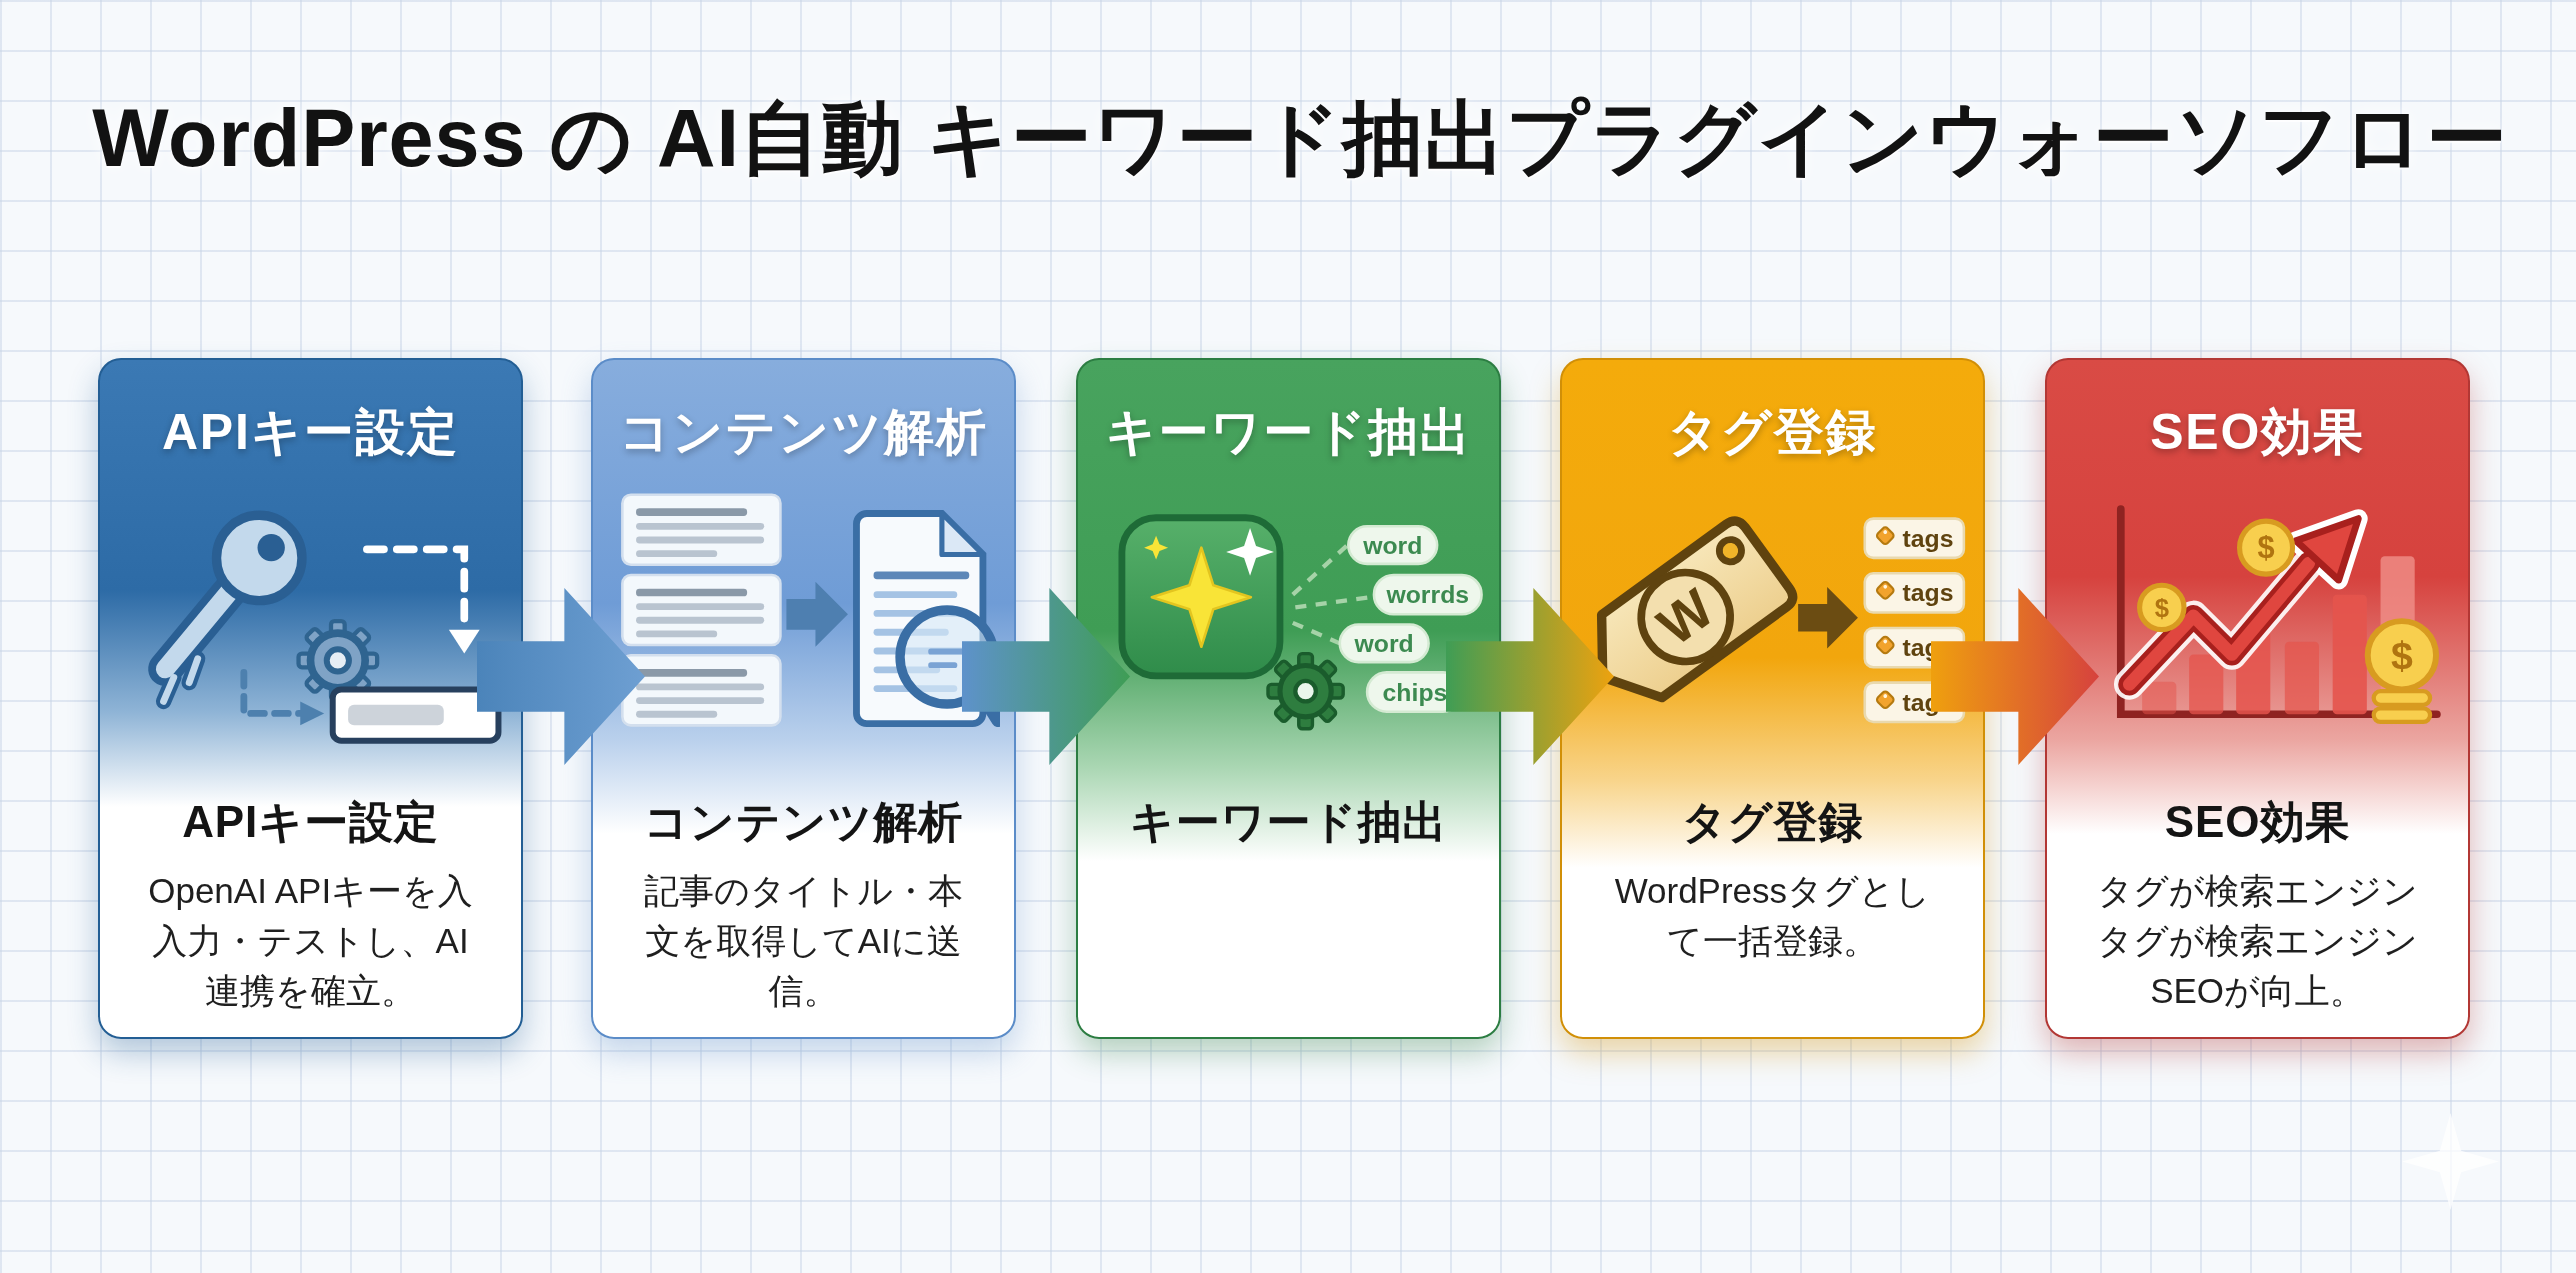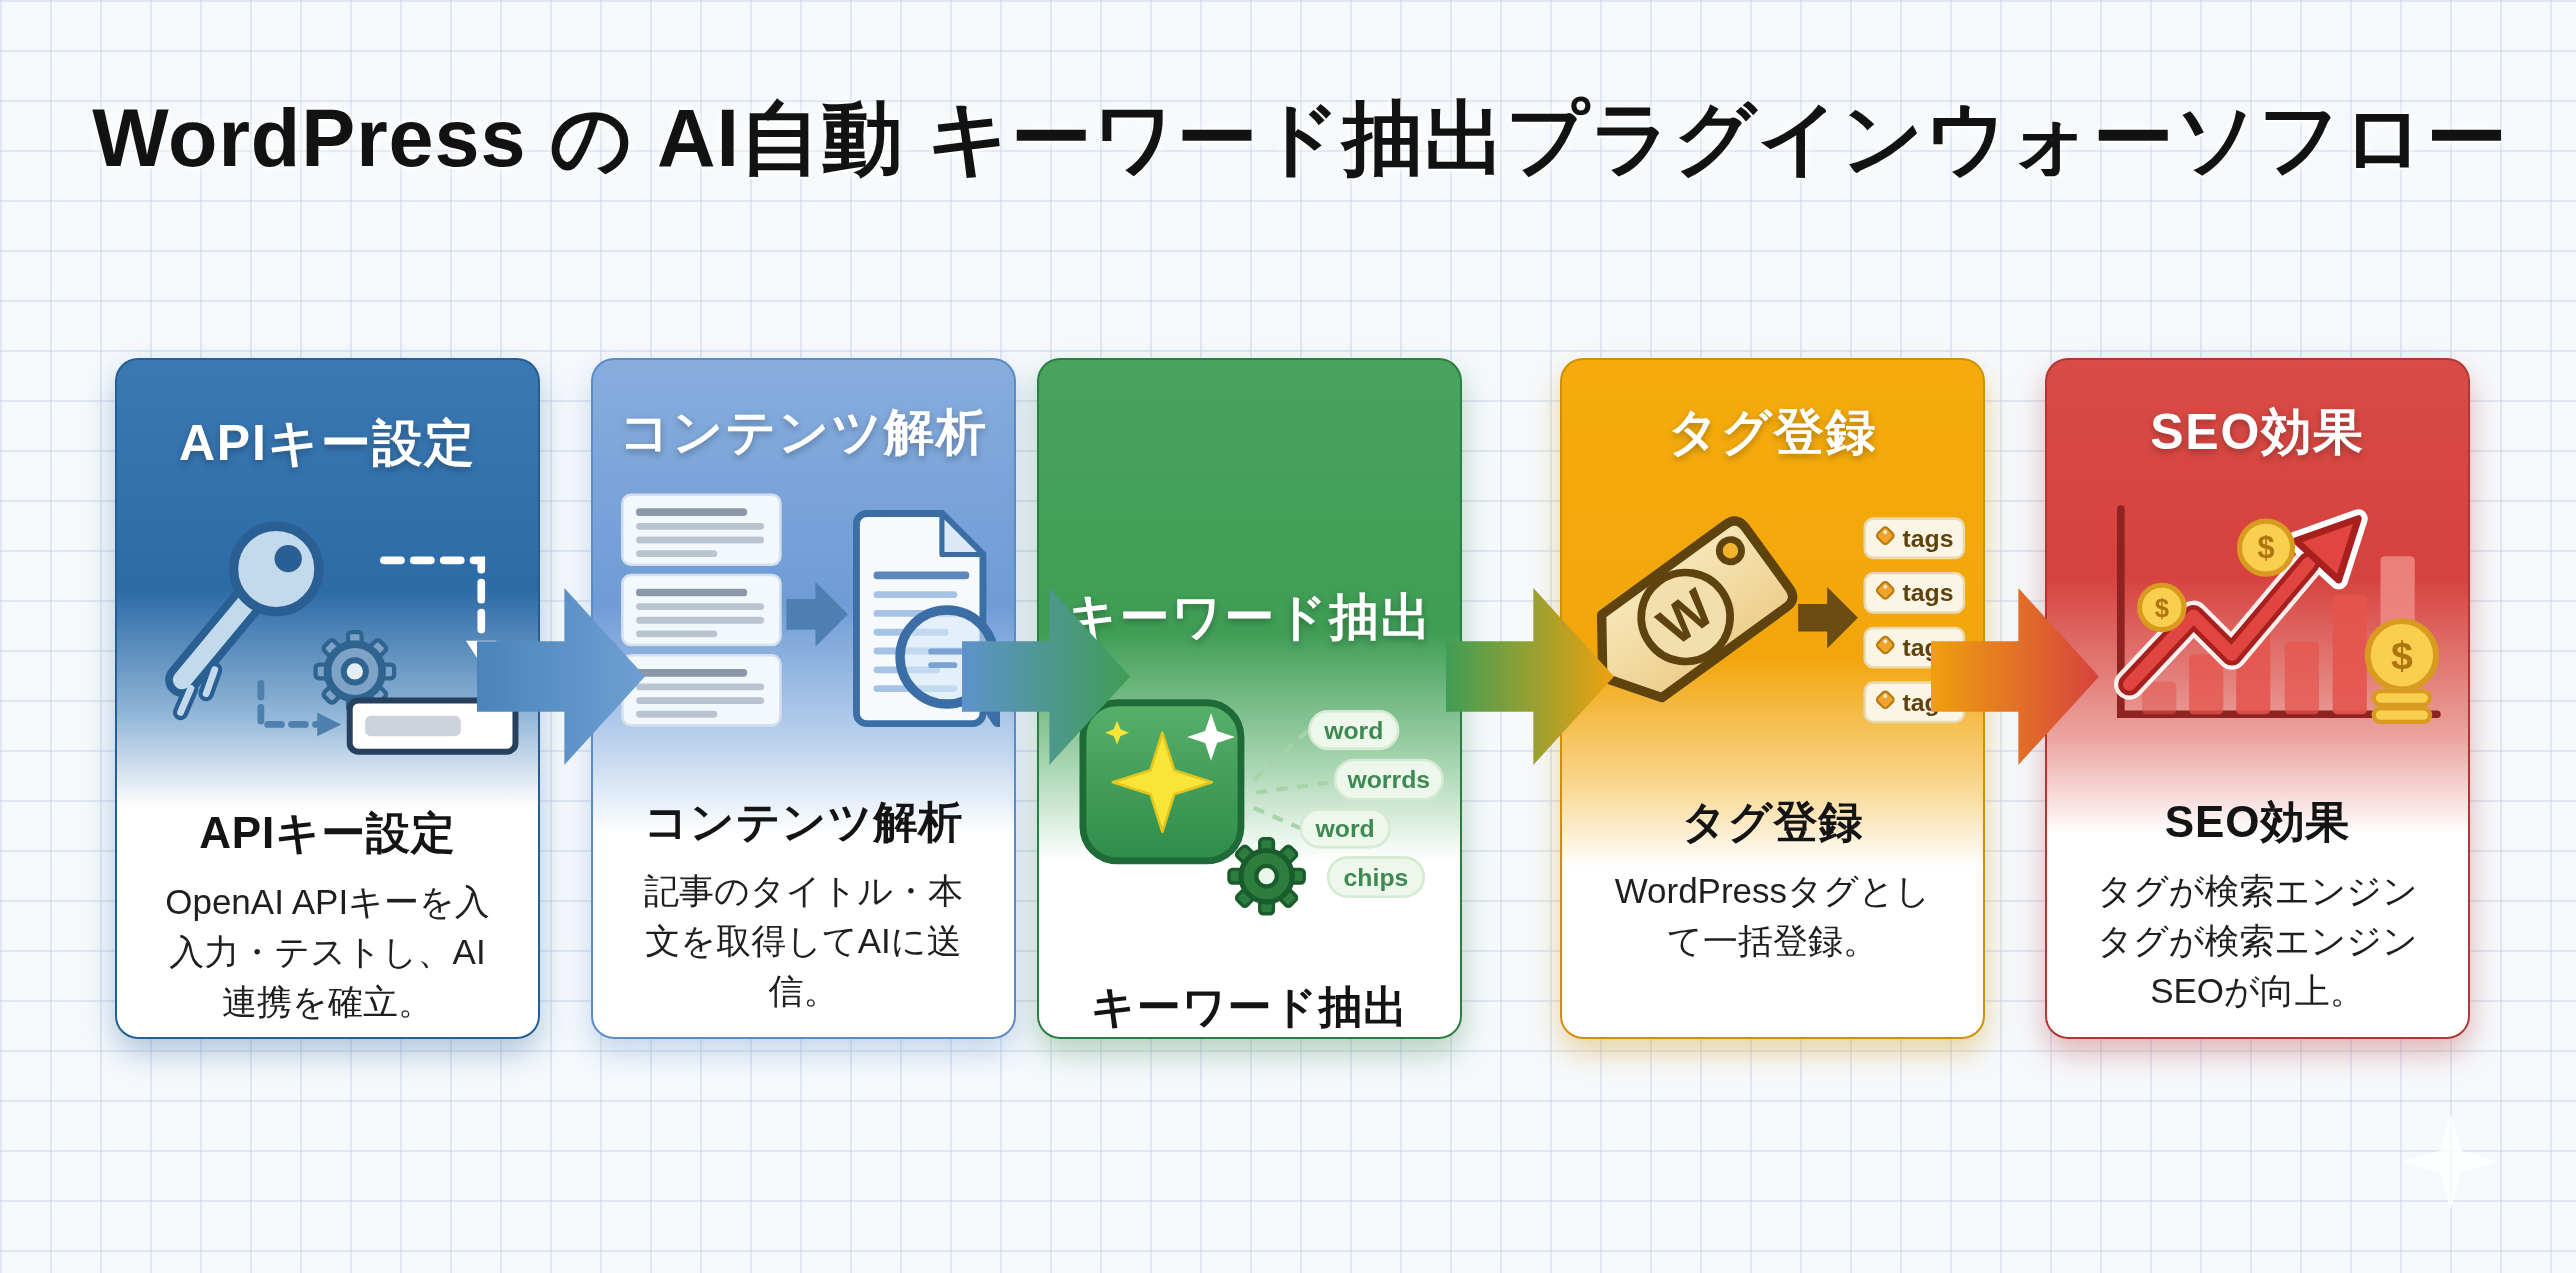--- a/index.html
+++ b/index.html
@@ -17,29 +17,29 @@
     text-align:center;font-size:81px;font-weight:bold;color:#121212;
     letter-spacing:0.9px;
     text-shadow:0 1.8px 0 rgba(255,255,255,.8), 0 0 16px rgba(255,255,255,.9);
   }
   .card{
     position:absolute;top:358px;width:425px;height:681px;
     border-radius:23px;box-sizing:border-box;
     display:flex;flex-direction:column;align-items:center;
     z-index:1;
   }
-  .step-1{left:115px;border:2.7px solid #235e94;
+  .step-1{left:98px;border:2.7px solid #235e94;
     background:linear-gradient(180deg,#3b79b4 0%,#2d6ba6 34%,#8fb4d6 52%,#ffffff 66%);
-    box-shadow:0 14px 30px rgba(35,94,148,.32);justify-content:center;}
+    box-shadow:0 14px 30px rgba(35,94,148,.32);}
   .step-2{left:591px;border:2.7px solid #5b8cc8;
     background:linear-gradient(180deg,#87addd 0%,#6f9cd6 36%,#b9d0ec 56%,#ffffff 70%);
     box-shadow:0 14px 30px rgba(91,140,200,.32);}
-  .step-3{left:1037px;border:2.7px solid #2c7d42;
+  .step-3{left:1076px;border:2.7px solid #2c7d42;
     background:linear-gradient(180deg,#48a35e 0%,#3f9d55 40%,#a9d6b2 60%,#ffffff 74%);
-    box-shadow:0 14px 30px rgba(44,125,66,.32);justify-content:flex-end;}
+    box-shadow:0 14px 30px rgba(44,125,66,.32);}
   .step-4{left:1560px;border:2.7px solid #d18f07;
     background:linear-gradient(180deg,#f4ab0b 0%,#f2a60d 44%,#f8d48a 62%,#ffffff 75%);
     box-shadow:0 14px 30px rgba(209,143,7,.35);}
   .step-5{left:2045px;border:2.7px solid #b23734;
     background:linear-gradient(180deg,#d94b45 0%,#d6423e 32%,#eba5a0 56%,#ffffff 70%);
     box-shadow:0 14px 30px rgba(178,55,52,.35);}
   .card-header{
     margin-top:39px;font-size:50px;font-weight:bold;color:#ffffff;
     letter-spacing:1.8px;text-shadow:0 2.7px 7px rgba(0,0,0,.28);
   }

